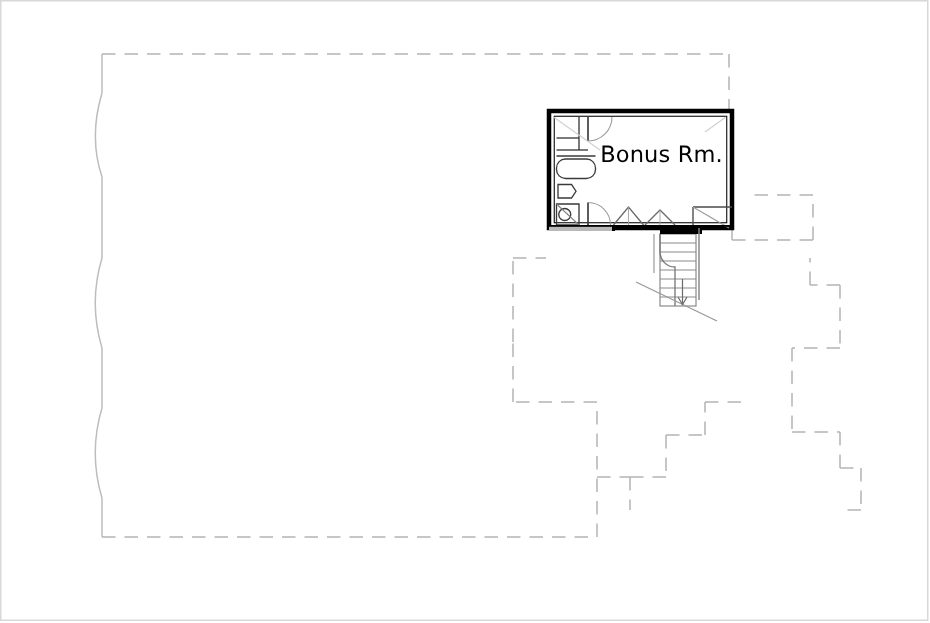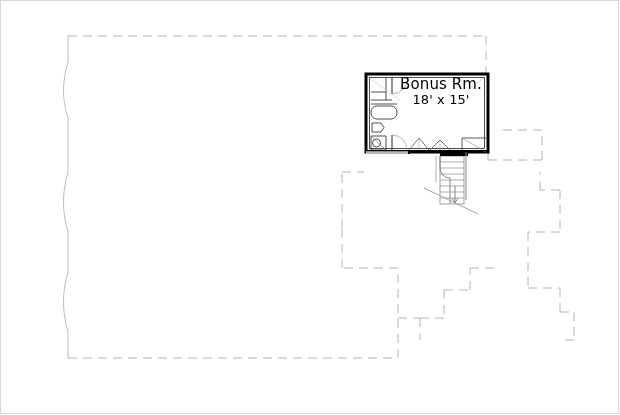--- a/index.html
+++ b/index.html
@@ -180,19 +180,18 @@
       <rect x="366" y="150" width="42" height="4" fill="#b9b9b9" stroke="none"></rect>
       <rect x="366" y="150" width="122" height="1.2" fill="#000000" stroke="none"></rect>
     </g>
 
     <g fill="none" stroke="#cfcfcf" stroke-width="0.7">
       <path d="M 369 78 L 400 100"></path>
       <path d="M 484 78 L 470 88"></path>
     </g>
   </svg>
 
-  <div class="room-label" id="bonus-room-label" style="left:381px; top:76px; width:120px;">
+  <div class="room-label" id="bonus-room-label" style="left:381px; top:95px; width:120px;">
     <span class="rl-name">Bonus Rm.</span>
-    <span class="rl-dims">18' x 15'</span>
   </div>
 
   <div id="plan-border"></div>
 </div>
 
 </body></html>

